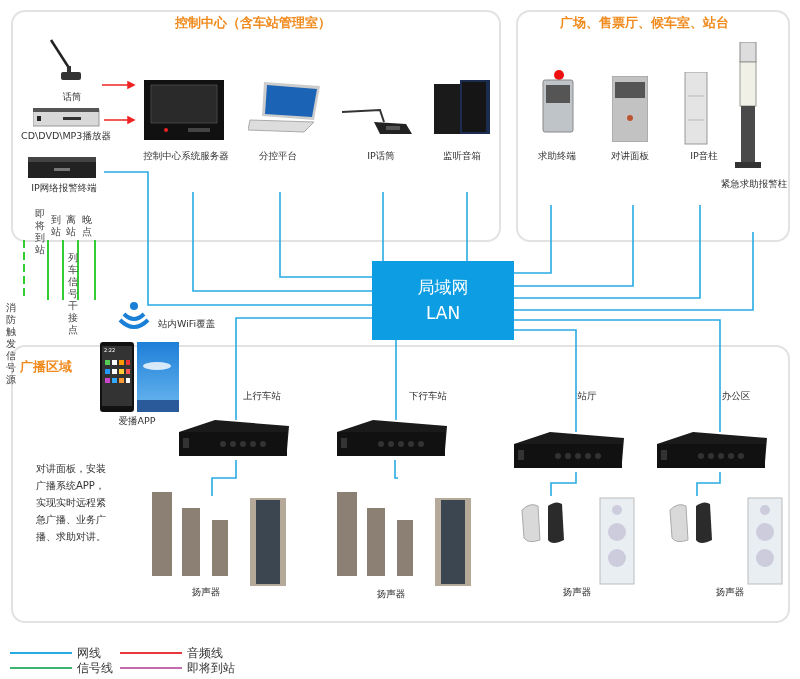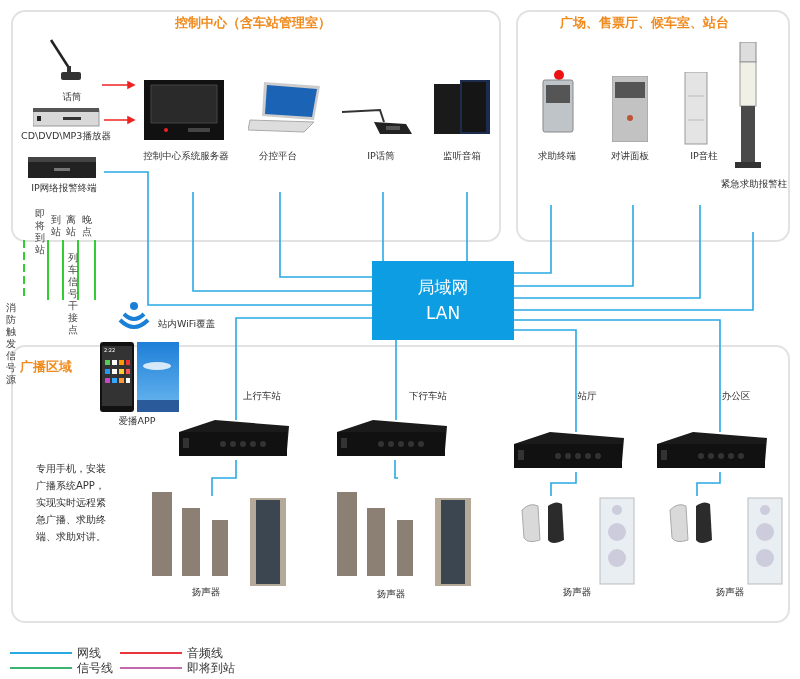--- a/index.html
+++ b/index.html
@@ -220,21 +220,21 @@
           <stop offset="1" stop-color="#6bb8ef"></stop>
         </linearGradient>
       </defs>
       <rect width="42" height="70" fill="url(#sky)"></rect>
       <ellipse cx="20" cy="24" rx="14" ry="4" fill="#fff" opacity="0.8"></ellipse>
       <rect x="0" y="58" width="42" height="12" fill="#2a5a9a"></rect>
     </svg>
 </div>
 <div class="lbl" style="left:137px;top:415px;">爱播APP</div>
 
-<div class="desc">专用手机，安装广播系统APP，实现实时远程紧急广播、求助终端、求助对讲。</div>
+<div class="desc">对讲面板，安装广播系统APP，实现实时远程紧急广播、业务广播、求助对讲。</div>
 
 <div class="lbl" style="left:262px;top:390px;">上行车站</div>
 <div class="lbl" style="left:421px;top:390px;margin-left:7px;">下行车站</div>
 <div class="lbl" style="left:587px;top:390px;">站厅</div>
 <div class="lbl" style="left:736px;top:390px;">办公区</div>
 
 <div class="dev" style="left:175px;top:420px;width:116px;height:40px;">
   <svg width="116" height="40">
       <polygon points="4,12 40,0 114,6 112,30 4,34" fill="#1a1a1a"></polygon>
       <rect x="4" y="12" width="108" height="24" fill="#111"></rect>

